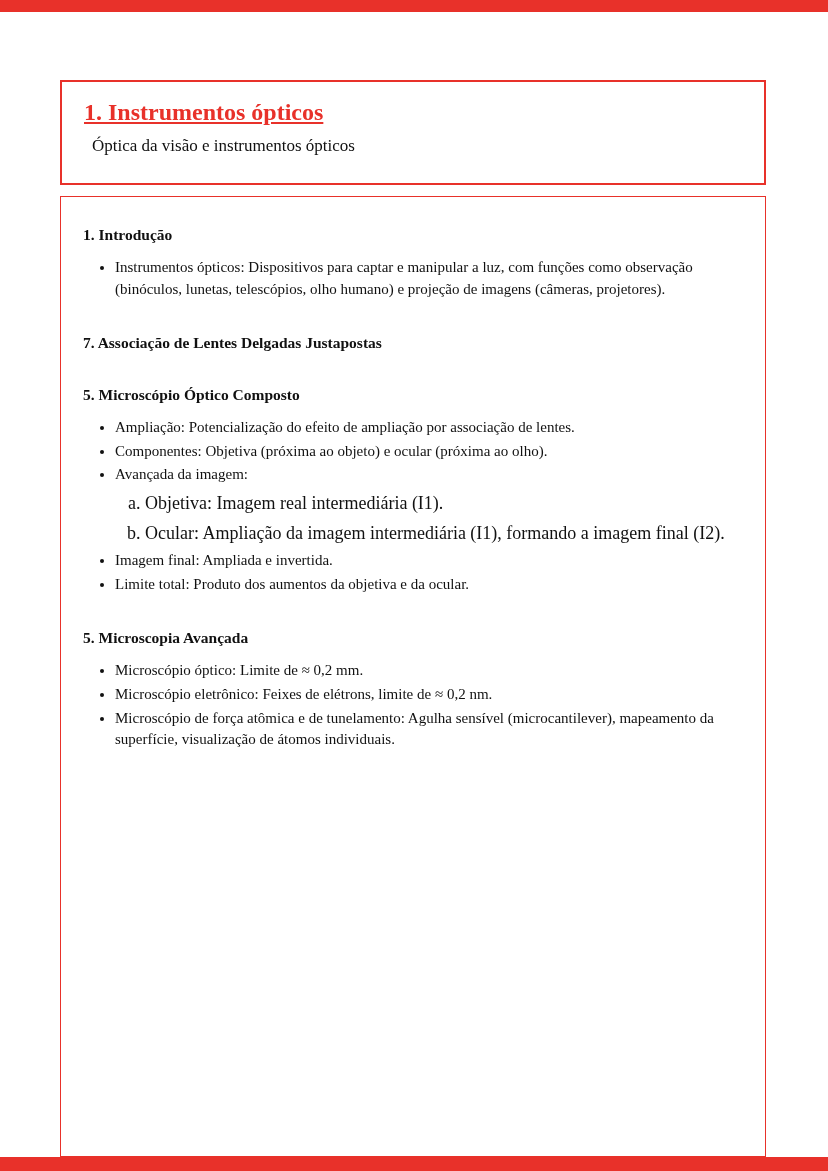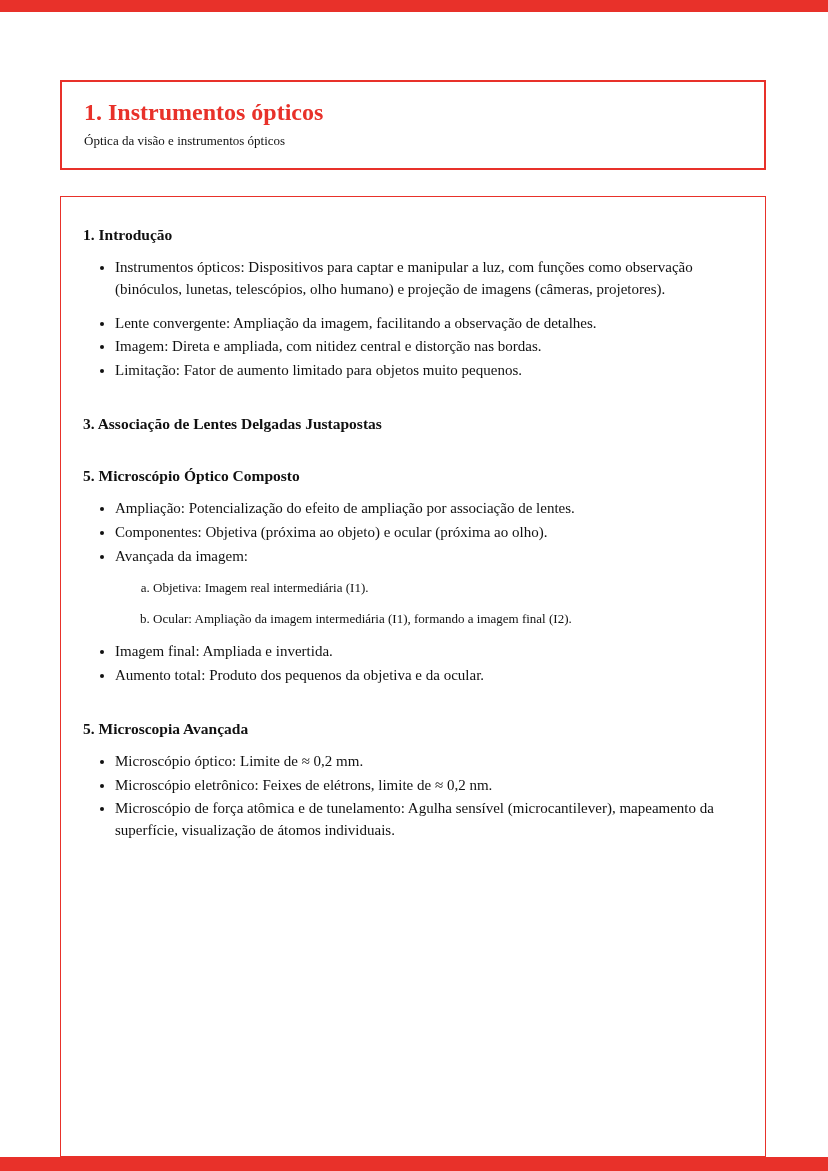--- a/index.html
+++ b/index.html
@@ -29,25 +29,26 @@
     box-sizing:border-box;
     padding:16px 22px 18px 22px;
     background:#ffffff;
   }
   .page-title{
     color:#e8312a;
     font-size:24px;
     font-weight:bold;
     margin:0 0 6px 0;
     line-height:1.2;
+    text-decoration:underline;
   }
   .page-subtitle{
-    font-size:13px;
+    font-size:17px;
     color:#111111;
-    margin:0;
+    margin:8px;
     line-height:1.3;
   }
   .content-box{
     position:absolute;
     left:60px;top:196px;
     width:706px;
     height:961px;
     border:1.5px solid #e8312a;
     box-sizing:border-box;
     padding:14px 26px 20px 22px;
@@ -72,23 +73,23 @@
     line-height:1.45;
     margin:2px 0;
     color:#111111;
   }
   ol.sub-list{
     margin:0;
     padding:0 0 0 26px;
     list-style:lower-alpha;
   }
   ol.sub-list li{
-    font-size:13px;
+    font-size:18px;
     line-height:1.45;
-    margin:12px;
+    margin:4px;
   }
 </style>
 </head>
 <body>
 
 <div class="top-bar"></div>
 
 <div class="header-box">
   <h1 class="page-title">1. Instrumentos ópticos</h1>
   <p class="page-subtitle">Óptica da visão e instrumentos ópticos</p>
@@ -97,45 +98,40 @@
 <div class="content-box">
 
   <div class="section">
     <h2 class="section-heading">1. Introdução</h2>
     <ul class="bullets">
       <li>Instrumentos ópticos: Dispositivos para captar e manipular a luz, com funções como observação (binóculos, lunetas, telescópios, olho humano) e projeção de imagens (câmeras, projetores).</li>
     </ul>
   </div>
 
   <div class="section">
-    <ul class="bullets">
-      <li>Lente convergente: Ampliação da imagem, facilitando a observação de detalhes.</li>
-      <li>Imagem: Direta e ampliada, com nitidez central e distorção nas bordas.</li>
-      <li>Limitação: Fator de aumento limitado para objetos muito pequenos.</li>
-    </ul>
   </div>
 
   <div class="section">
-    <h2 class="section-heading">3. Associação de Lentes Delgadas Justapostas</h2>
+    <h2 class="section-heading">7. Associação de Lentes Delgadas Justapostas</h2>
   </div>
 
   <div class="section">
     <h2 class="section-heading">5. Microscópio Óptico Composto</h2>
     <ul class="bullets">
       <li>Ampliação: Potencialização do efeito de ampliação por associação de lentes.</li>
       <li>Componentes: Objetiva (próxima ao objeto) e ocular (próxima ao olho).</li>
       <li>
         <span>Avançada da imagem:</span>
         <ol class="sub-list">
           <li>Objetiva: Imagem real intermediária (I1).</li>
           <li>Ocular: Ampliação da imagem intermediária (I1), formando a imagem final (I2).</li>
         </ol>
       </li>
       <li>Imagem final: Ampliada e invertida.</li>
-      <li>Aumento total: Produto dos pequenos da objetiva e da ocular.</li>
+      <li>Limite total: Produto dos aumentos da objetiva e da ocular.</li>
     </ul>
   </div>
 
   <div class="section">
     <h2 class="section-heading">5. Microscopia Avançada</h2>
     <ul class="bullets">
       <li>Microscópio óptico: Limite de ≈ 0,2 mm.</li>
       <li>Microscópio eletrônico: Feixes de elétrons, limite de ≈ 0,2 nm.</li>
       <li>Microscópio de força atômica e de tunelamento: Agulha sensível (microcantilever), mapeamento da superfície, visualização de átomos individuais.</li>
     </ul>

